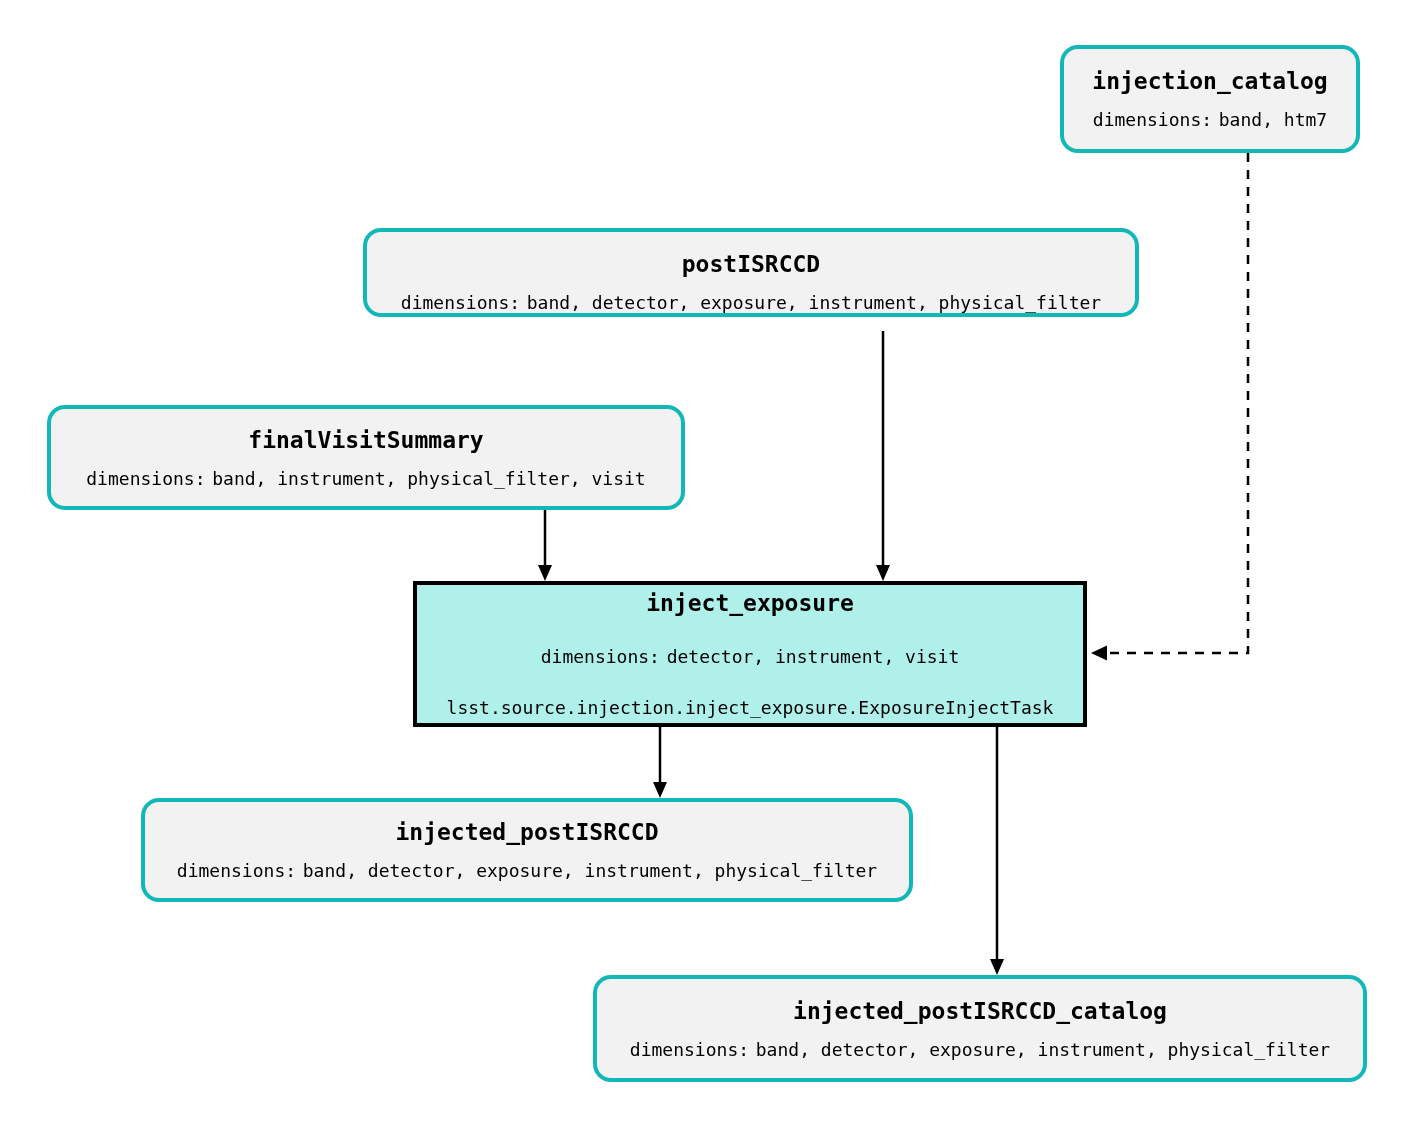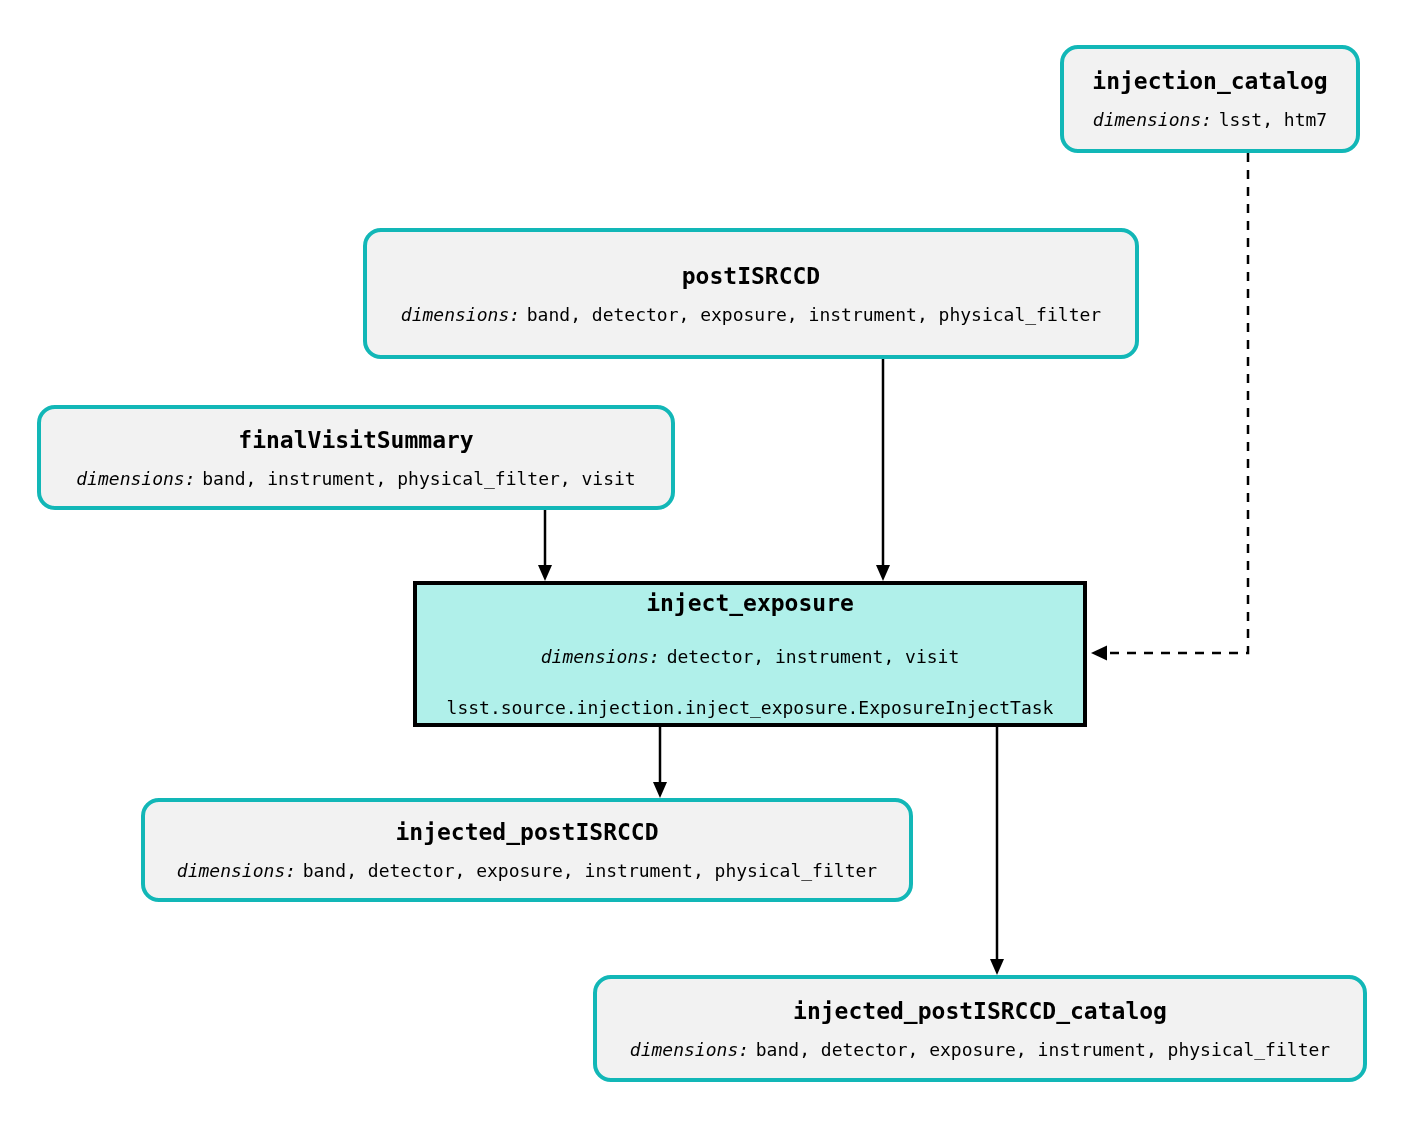--- a/index.html
+++ b/index.html
@@ -49,21 +49,20 @@
     font-weight:bold;
     font-size:23px;
     letter-spacing:0;
     white-space:nowrap;
   }
   .node-line{
     font-size:18px;
     white-space:nowrap;
   }
   .dims-label{
-    font-style:italic;
     margin-right:0.62ch;
   }
 </style>
 </head>
 <body>
 
 <div class="canvas">
 
   <svg class="edges" viewBox="0 0 1415 1130">
 
@@ -89,32 +88,32 @@
 
     <g>
       <line class="edge-line" x1="997" y1="727" x2="997" y2="960"></line>
       <polygon class="arrowhead" points="997,975 990,959 1004,959"></polygon>
     </g>
   </svg>
 
   <div class="node dataset" style="left:1060px;top:45px;width:300px;height:108px;">
     <div class="node-title">injection_catalog</div>
     <div class="node-line">
-      <span class="dims-label">dimensions:</span><span>lsst, htm7</span>
+      <span class="dims-label">dimensions:</span><span>band, htm7</span>
     </div>
   </div>
 
-  <div class="node dataset" style="left:363px;top:228px;width:776px;height:131px;">
+  <div class="node dataset" style="left:363px;top:228px;width:776px;height:89px;justify-content:flex-end;">
     <div class="node-title">postISRCCD</div>
     <div class="node-line">
       <span class="dims-label">dimensions:</span><span>band, detector, exposure, instrument, physical_filter</span>
     </div>
   </div>
 
-  <div class="node dataset" style="left:37px;top:405px;width:638px;height:105px;">
+  <div class="node dataset" style="left:47px;top:405px;width:638px;height:105px;">
     <div class="node-title">finalVisitSummary</div>
     <div class="node-line">
       <span class="dims-label">dimensions:</span><span>band, instrument, physical_filter, visit</span>
     </div>
   </div>
 
   <div class="node task" style="left:413px;top:581px;width:674px;height:146px;">
     <div class="node-title">inject_exposure</div>
     <div class="node-line">
       <span class="dims-label">dimensions:</span><span>detector, instrument, visit</span>

